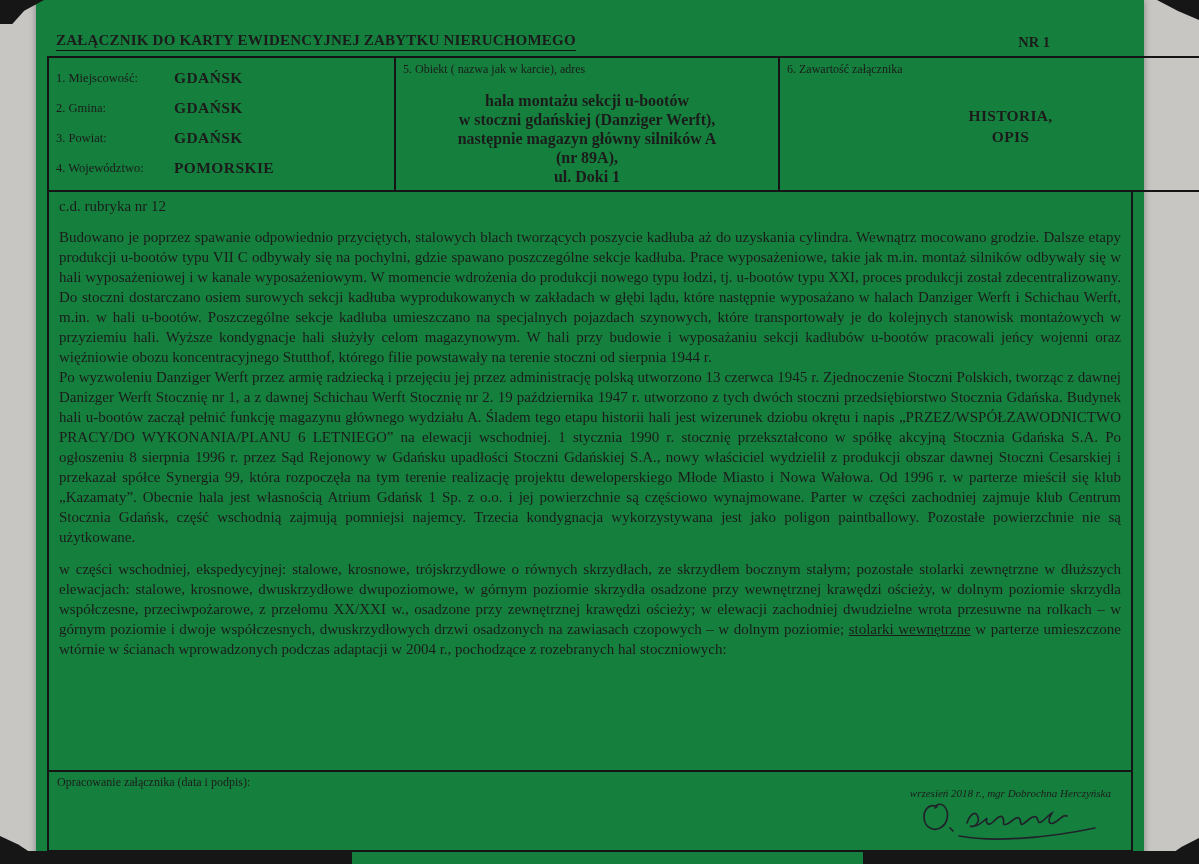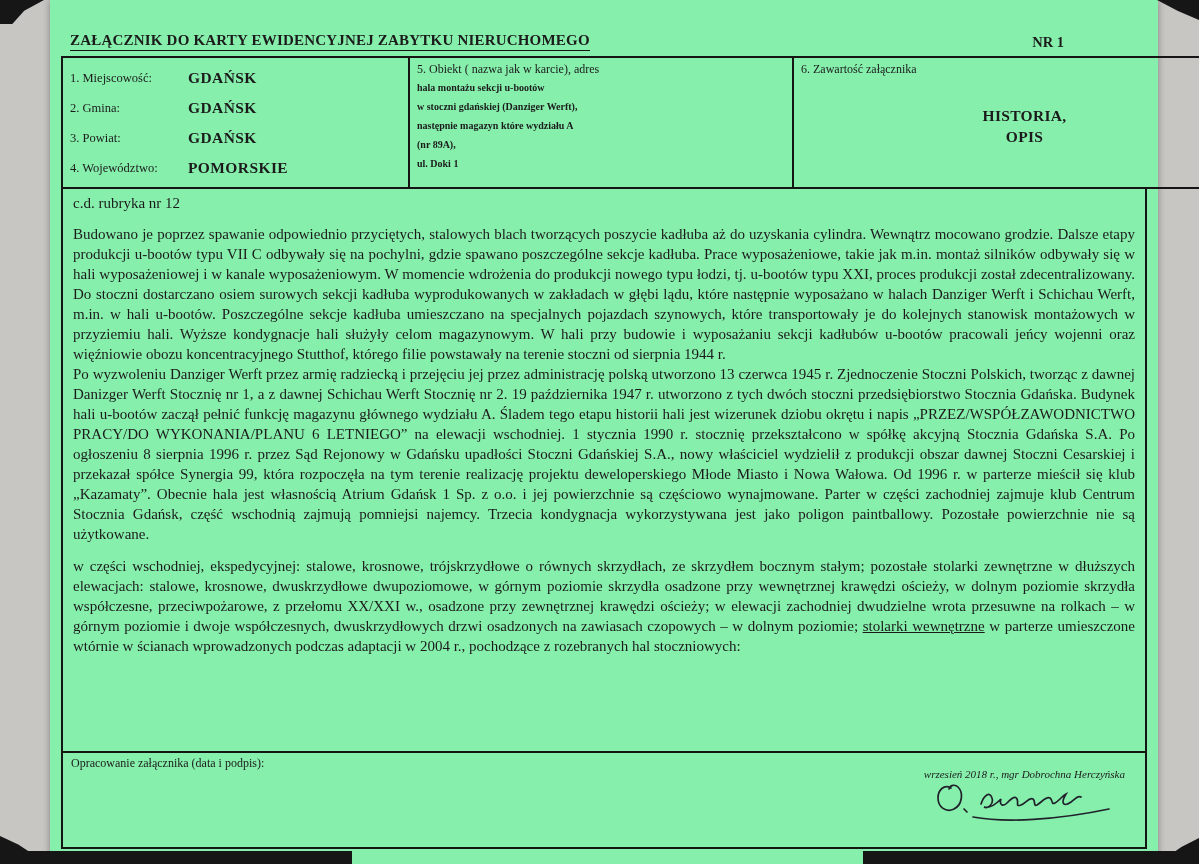--- a/index.html
+++ b/index.html
@@ -5,23 +5,23 @@
   * { margin:0; padding:0; box-sizing:border-box; }
   html,body { width:1199px; height:864px; }
   body {
     background:#c7c6c3;
     font-family:"Liberation Serif", serif;
     color:#1b1b1b;
     position:relative;
     overflow:hidden;
   }
   .page {
-    position:absolute; left:50px; top:0;
+    position:absolute; left:36px; top:0;
     width:1108px; height:864px;
-    background:#86efac;
+    background:#15803d;
     box-shadow:0 0 7px rgba(0,0,0,.35);
   }
   
   .artifact { position:absolute; background:#161616; z-index:5; }
   .a-tl { left:0; top:0; width:44px; height:24px; clip-path:polygon(0 0,100% 0,55% 45%,28% 100%,0 100%); }
   .a-tr { right:0; top:0; width:42px; height:20px; clip-path:polygon(0 0,100% 0,100% 100%,50% 55%); }
   .a-bl { left:0; bottom:0; width:352px; height:13px; }
   .a-bl2 { left:0; bottom:0; width:48px; height:28px; clip-path:polygon(0 0,38% 30%,100% 100%,0 100%); }
   .a-br { right:0; bottom:0; width:336px; height:13px; }
   .a-br2 { right:0; bottom:0; width:42px; height:26px; clip-path:polygon(100% 0,100% 100%,0 100%,58% 35%); }
@@ -45,40 +45,40 @@
     padding:4px 7px; height:128px; overflow:hidden;
   }
   td.c1 { width:347px; } td.c2 { width:384px; } td.c3 { width:463px; }
 
   .field-row { display:flex; align-items:center; height:30px; }
   .field-row:first-child { margin-top:1px; }
   .field-label { width:118px; font-size:12.5px; flex:0 0 auto; }
   .field-value { font-weight:bold; font-size:15.5px; letter-spacing:.4px; }
 
   .cell-label { font-size:12px; }
-  .object-lines { text-align:left; font-weight:bold; font-size:10px; line-height:19px; margin-top:1px; }
+  .object-lines { text-align:center; font-weight:bold; font-size:16px; line-height:19px; margin-top:14px; }
   .contents-lines { text-align:center; font-weight:bold; font-size:15.5px; line-height:21px; margin-top:28px; letter-spacing:.3px; }
 
   .main-box {
     position:relative; margin:-2px 11px 0 11px;
     width:1086px; height:662px;
     border:2px solid #151515; overflow:hidden;
   }
   .content { padding:6px 10px 0 10px; }
   .rubric { font-size:15px; font-weight:normal; }
   .rubric-13 { margin-top:16px; }
   p.body-text {
     font-size:15px; line-height:20px;
     text-align:justify; margin-top:12px;
   }
   p.body-text.cont { margin-top:0; }
   .u { text-decoration:underline; }
 
   .footer {
-    position:absolute; left:0; right:0; bottom:0; height:96px;
+    position:absolute; left:0; right:0; bottom:0; height:80px;
     border-top:2px solid #151515; padding:3px 8px;
   }
   .footer-label { font-size:12px; }
   .sig-block { position:absolute; right:20px; top:15px; text-align:right; }
   .sig-text { font-style:italic; font-size:11px; }
   svg.signature { margin-top:-4px; margin-right:6px; display:block; margin-left:auto; }
 </style>
 </head>
 <body>
 
@@ -108,21 +108,21 @@
         <div class="field-row">
           <span class="field-label">4. Województwo:</span>
           <span class="field-value">POMORSKIE</span>
         </div>
       </td>
       <td class="c2">
         <div class="cell-label">5. Obiekt ( nazwa jak w karcie), adres</div>
         <div class="object-lines">
           <div>hala montażu sekcji u-bootów</div>
           <div>w stoczni gdańskiej (Danziger Werft),</div>
-          <div>następnie magazyn które wydziału A</div>
+          <div>następnie magazyn główny silników A</div>
           <div>(nr 89A),</div>
           <div>ul. Doki 1</div>
         </div>
       </td>
       <td class="c3">
         <div class="cell-label">6. Zawartość załącznika</div>
         <div class="contents-lines">
           <div>HISTORIA,</div>
           <div>OPIS</div>
         </div>

